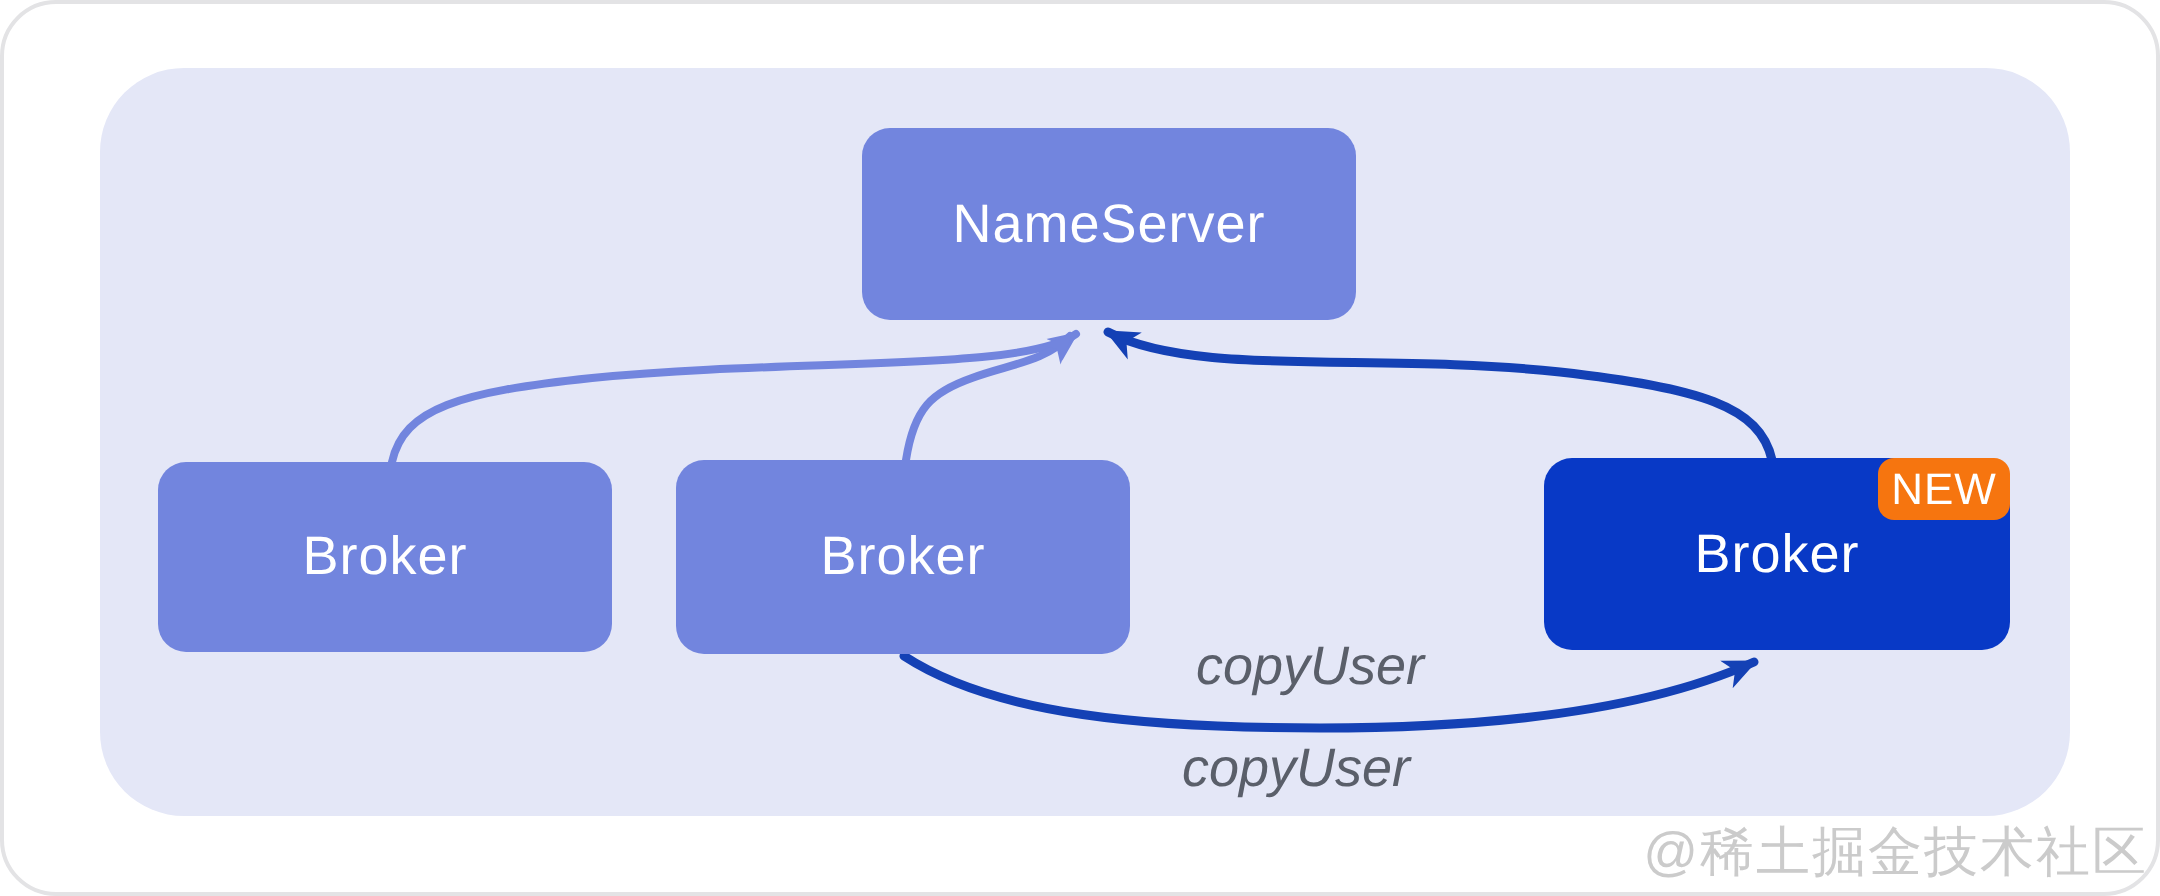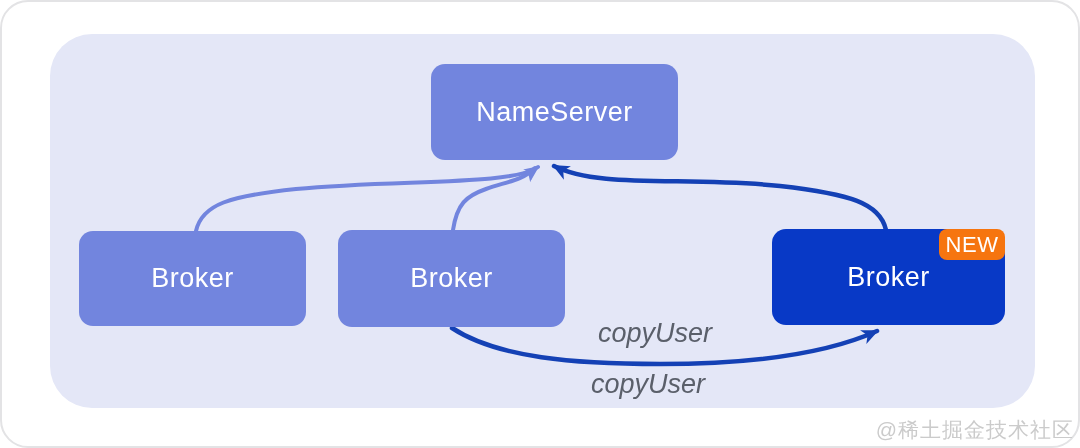--- a/index.html
+++ b/index.html
@@ -62,21 +62,21 @@
     font-size: 27px;
     text-align: center;
     width: 190px;
     font-style: italic;
   }
   .label-copy-user { left: 560px; top: 318px; }
   .label-copy-acl  { left: 553px; top: 369px; }
   .watermark {
     position: absolute;
     right: 6px; bottom: 4px;
-    font-size: 21px;
+    font-size: 27px;
     color: var(--watermark-text, #cbcbcb);
     letter-spacing: 1px;
   }
 </style>
 </head>
 <body>
 
 <div class="frame"></div>
 <div class="panel"></div>
 

